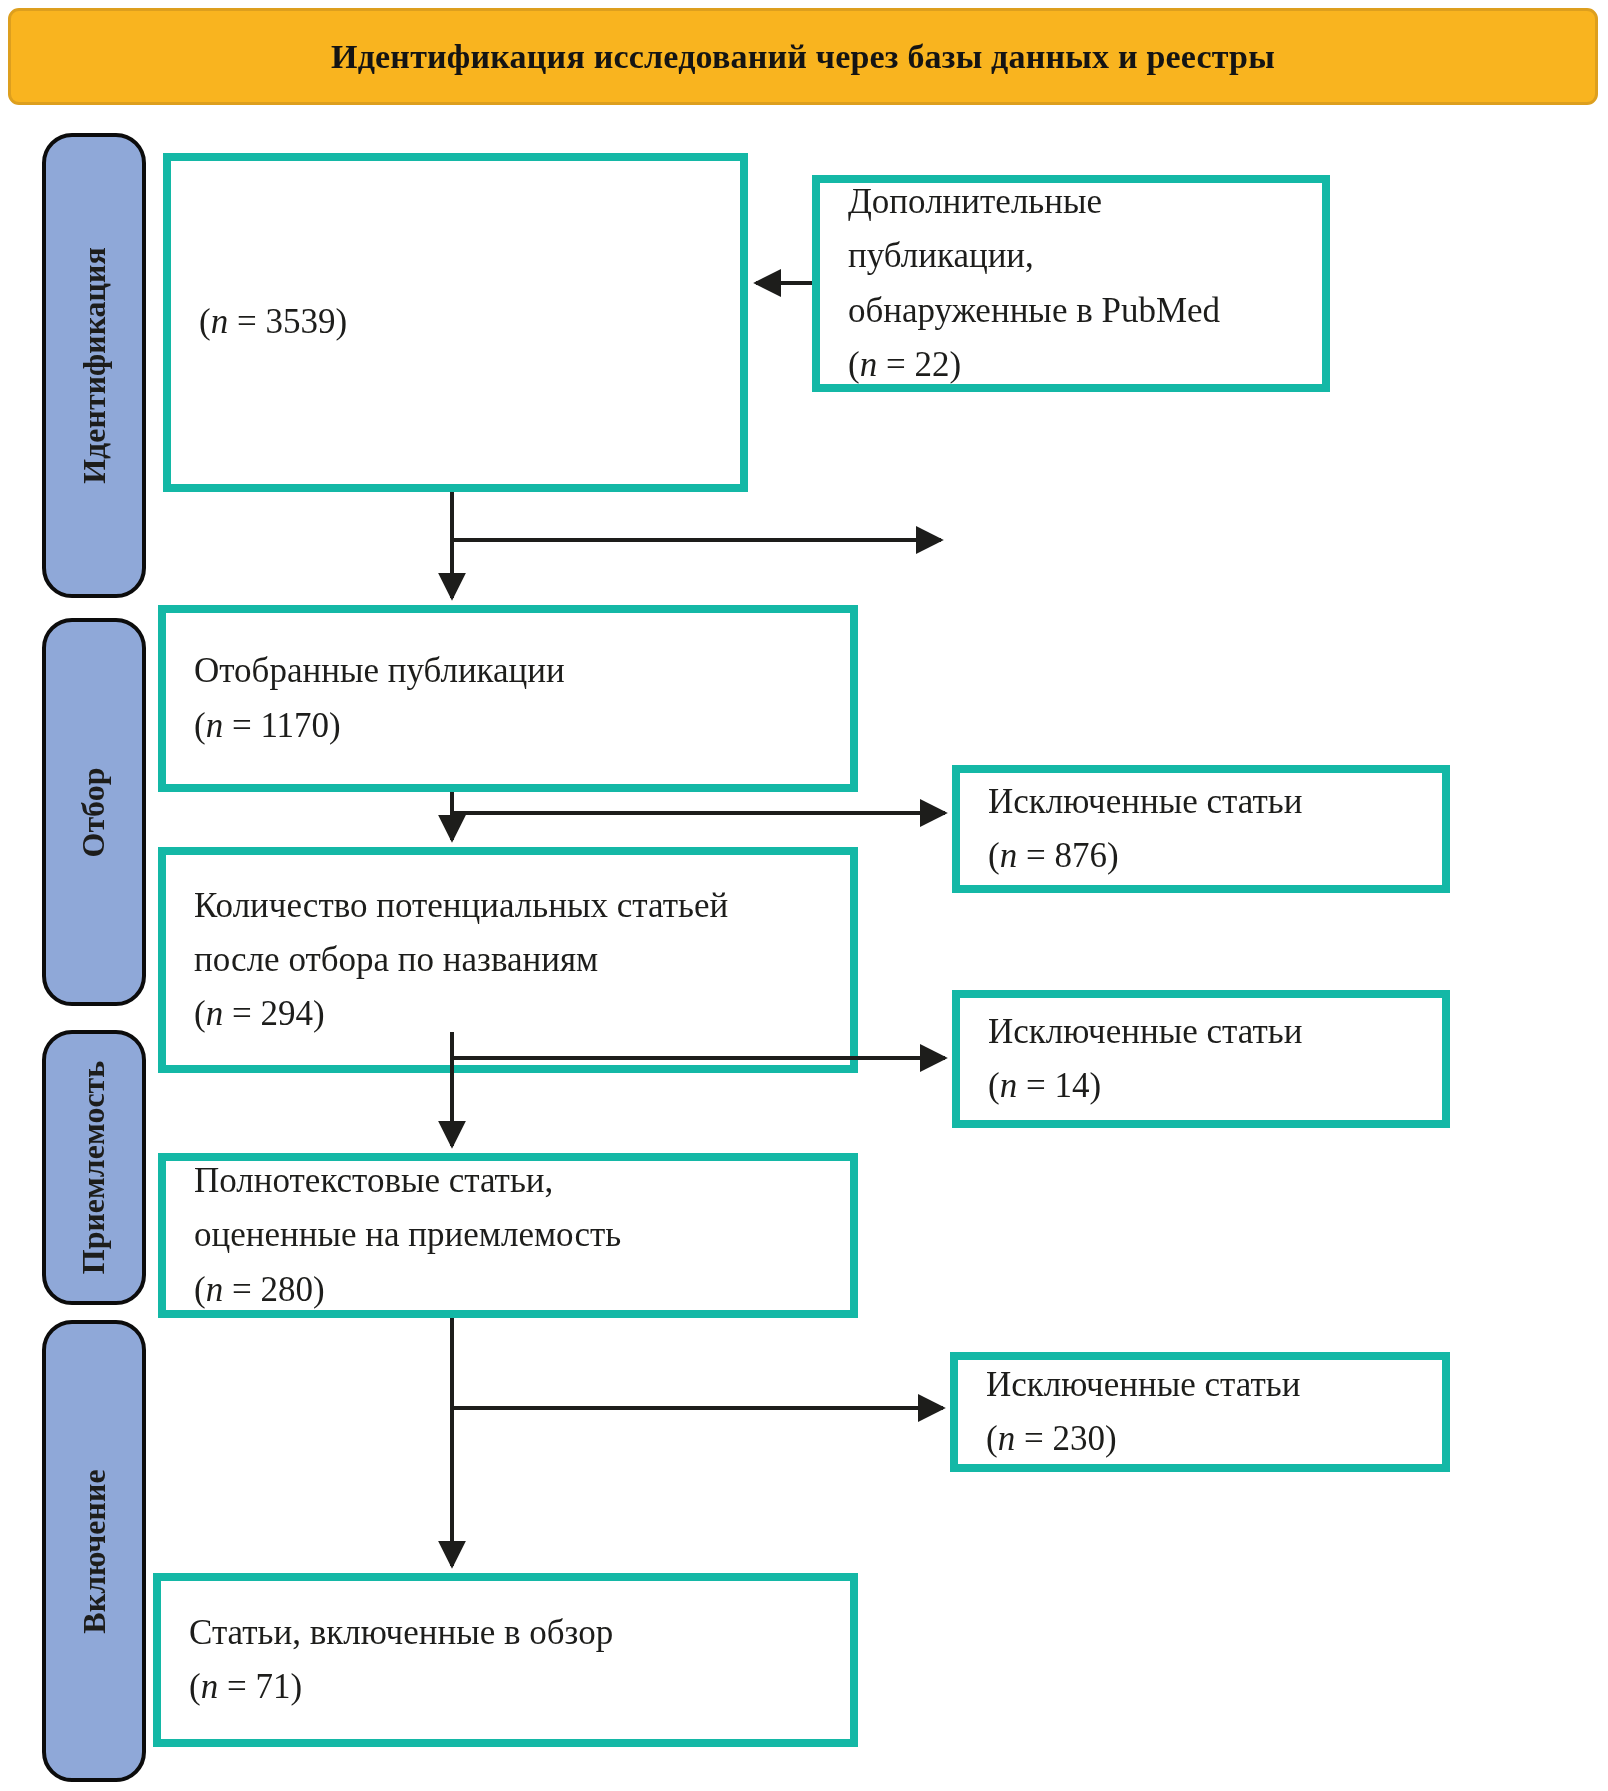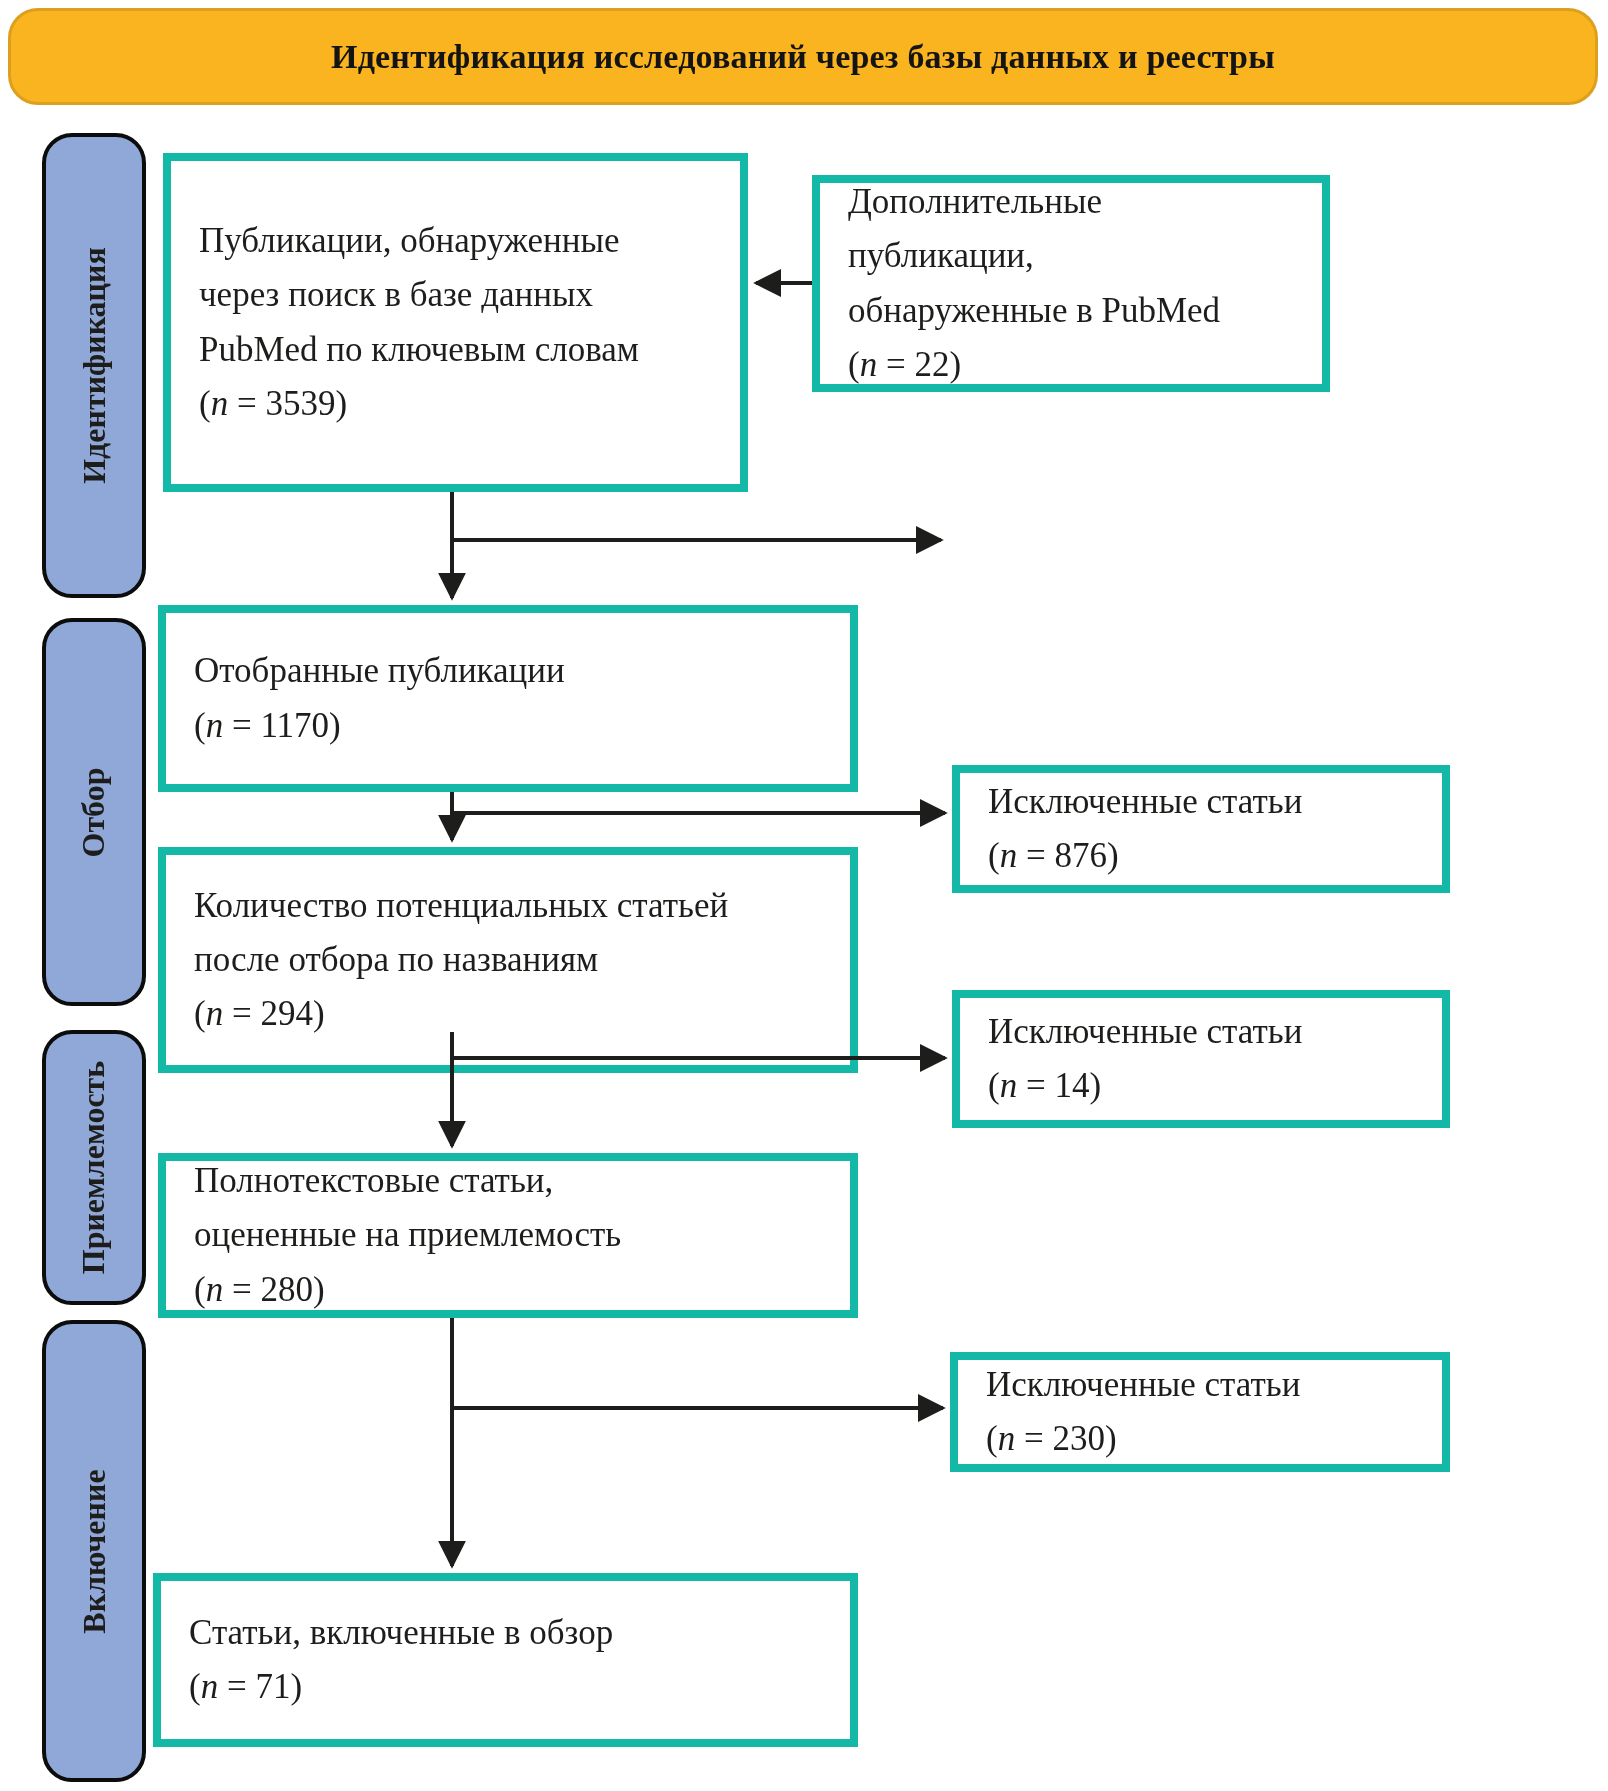--- a/index.html
+++ b/index.html
@@ -8,21 +8,21 @@
     width:1608px;height:1791px;
     background:#ffffff;
     font-family:"Liberation Serif","DejaVu Serif",serif;
     color:#1d1d1b;
     overflow:hidden;
   }
   
   .banner{
     position:absolute;
     display:flex;align-items:center;justify-content:center;
-    border-radius:30px;
+    border-radius:11px;
     border:3px solid #dd9f1e;
     background:#f9b41f;
     box-sizing:border-box;
   }
   .banner span{
     font-weight:bold;font-size:34px;color:#141414;
     letter-spacing:0.2px;
   }
   
   .stage{
@@ -80,23 +80,20 @@
   </div>
   <div class="stage" style="left:42px;top:1030px;width:104px;height:275px;">
     <span>Приемлемость</span>
   </div>
   <div class="stage" style="left:42px;top:1320px;width:104px;height:462px;">
     <span>Включение</span>
   </div>
 
   <div class="fbox" style="left:163px;top:153px;width:585px;height:339px;">
     <div class="btxt">
-      <span class="lines">Публикации, обнаруженные
-через поиск в базе данных
-PubMed по ключевым словам</span>
       <span class="nline"><span>(</span><i>n</i><span> = </span><span>3539</span><span>)</span></span>
     </div>
   </div>
 
   <div class="fbox" style="left:812px;top:175px;width:518px;height:217px;">
     <div class="btxt">
       <span class="lines">Дополнительные
 публикации,
 обнаруженные в PubMed</span>
       <span class="nline"><span>(</span><i>n</i><span> = </span><span>22</span><span>)</span></span>

